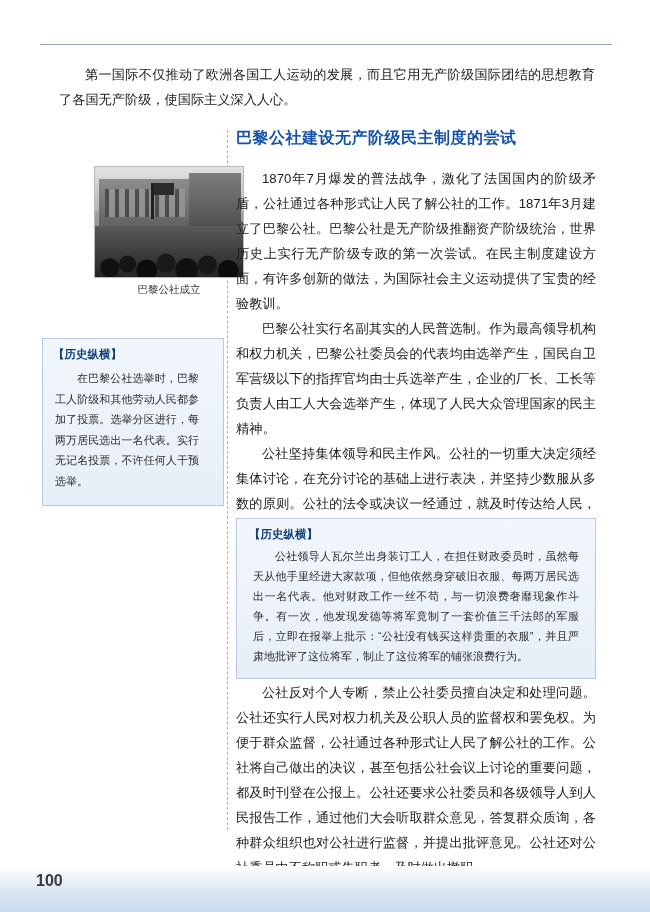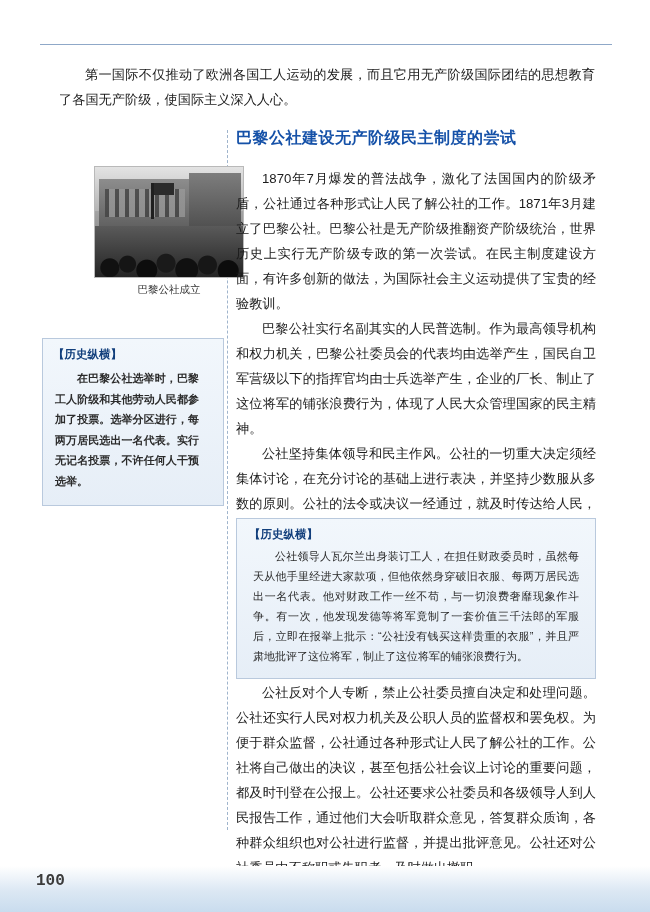--- a/index.html
+++ b/index.html
@@ -142,21 +142,20 @@
   .side-box-body {
     padding: 2px 12px 0 12px;
     font-size: 11px;
     line-height: 20.5px;
     color: #2b2b2b;
     text-align: justify;
   }
   .side-box-body p {
     margin: 0 12px 10px 0;
     text-indent: 22px;
-    font-weight: bold;
   }
   .side-box-body p:last-child { margin-bottom: 0; }
 
   
   .col-right {
     position: absolute;
     left: 236px;
     top: 166px;
     width: 360px;
     font-size: 13.2px;
@@ -222,21 +221,20 @@
     border-left: 1px dashed #9fb4cc;
   }
 
   
   .footer {
     position: absolute;
     left: 0;
     bottom: 0;
     width: 650px;
     height: 62px;
-    font-family: Liberation Mono, monospace;
   }
   .footer-band {
     position: absolute;
     left: 0; bottom: 0;
     width: 650px; height: 46px;
     background: linear-gradient(180deg,#ffffff 0%, #dbe7f3 55%, #c9dcee 100%);
   }
   .footer-pagenum {
     position: absolute;
     left: 36px;
@@ -288,21 +286,21 @@
 
   <div class="side-box">
     <div class="side-box-title">【历史纵横】</div>
     <div class="side-box-body">
       <p>在巴黎公社选举时，巴黎工人阶级和其他劳动人民都参加了投票。选举分区进行，每两万居民选出一名代表。实行无记名投票，不许任何人干预选举。</p>
     </div>
   </div>
 
   <div class="col-right">
     <p>1870年7月爆发的普法战争，激化了法国国内的阶级矛盾，公社通过各种形式让人民了解公社的工作。1871年3月建立了巴黎公社。巴黎公社是无产阶级推翻资产阶级统治，世界历史上实行无产阶级专政的第一次尝试。在民主制度建设方面，有许多创新的做法，为国际社会主义运动提供了宝贵的经验教训。</p>
-    <p>巴黎公社实行名副其实的人民普选制。作为最高领导机构和权力机关，巴黎公社委员会的代表均由选举产生，国民自卫军营级以下的指挥官均由士兵选举产生，企业的厂长、制止了这位将军的铺张浪费行为，体现了人民大众管理国家的民主精神。</p>
+    <p>巴黎公社实行名副其实的人民普选制。作为最高领导机构和权力机关，巴黎公社委员会的代表均由选举产生，国民自卫军营级以下的指挥官均由士兵选举产生，企业的厂长、工长等负责人由工人大会选举产生，体现了人民大众管理国家的民主精神。</p>
     <p>公社坚持集体领导和民主作风。公社的一切重大决定须经集体讨论，在充分讨论的基础上进行表决，并坚持少数服从多数的原则。公社的法令或决议一经通过，就及时传达给人民，并由公社下设的委员会负责执行。</p>
   </div>
 
   <div class="inner-box">
     <div class="inner-box-title">【历史纵横】</div>
     <div class="inner-box-body">公社领导人瓦尔兰出身装订工人，在担任财政委员时，虽然每天从他手里经进大家款项，但他依然身穿破旧衣服、每两万居民选出一名代表。他对财政工作一丝不苟，与一切浪费奢靡现象作斗争。有一次，他发现发德等将军竟制了一套价值三千法郎的军服后，立即在报举上批示：“公社没有钱买这样贵重的衣服”，并且严肃地批评了这位将军，制止了这位将军的铺张浪费行为。</div>
   </div>
 
   <div class="col-right-bottom">
     <p>公社反对个人专断，禁止公社委员擅自决定和处理问题。公社还实行人民对权力机关及公职人员的监督权和罢免权。为便于群众监督，公社通过各种形式让人民了解公社的工作。公社将自己做出的决议，甚至包括公社会议上讨论的重要问题，都及时刊登在公报上。公社还要求公社委员和各级领导人到人民报告工作，通过他们大会听取群众意见，答复群众质询，各种群众组织也对公社进行监督，并提出批评意见。公社还对公社委员中不称职或失职者，及时做出撤职</p>

